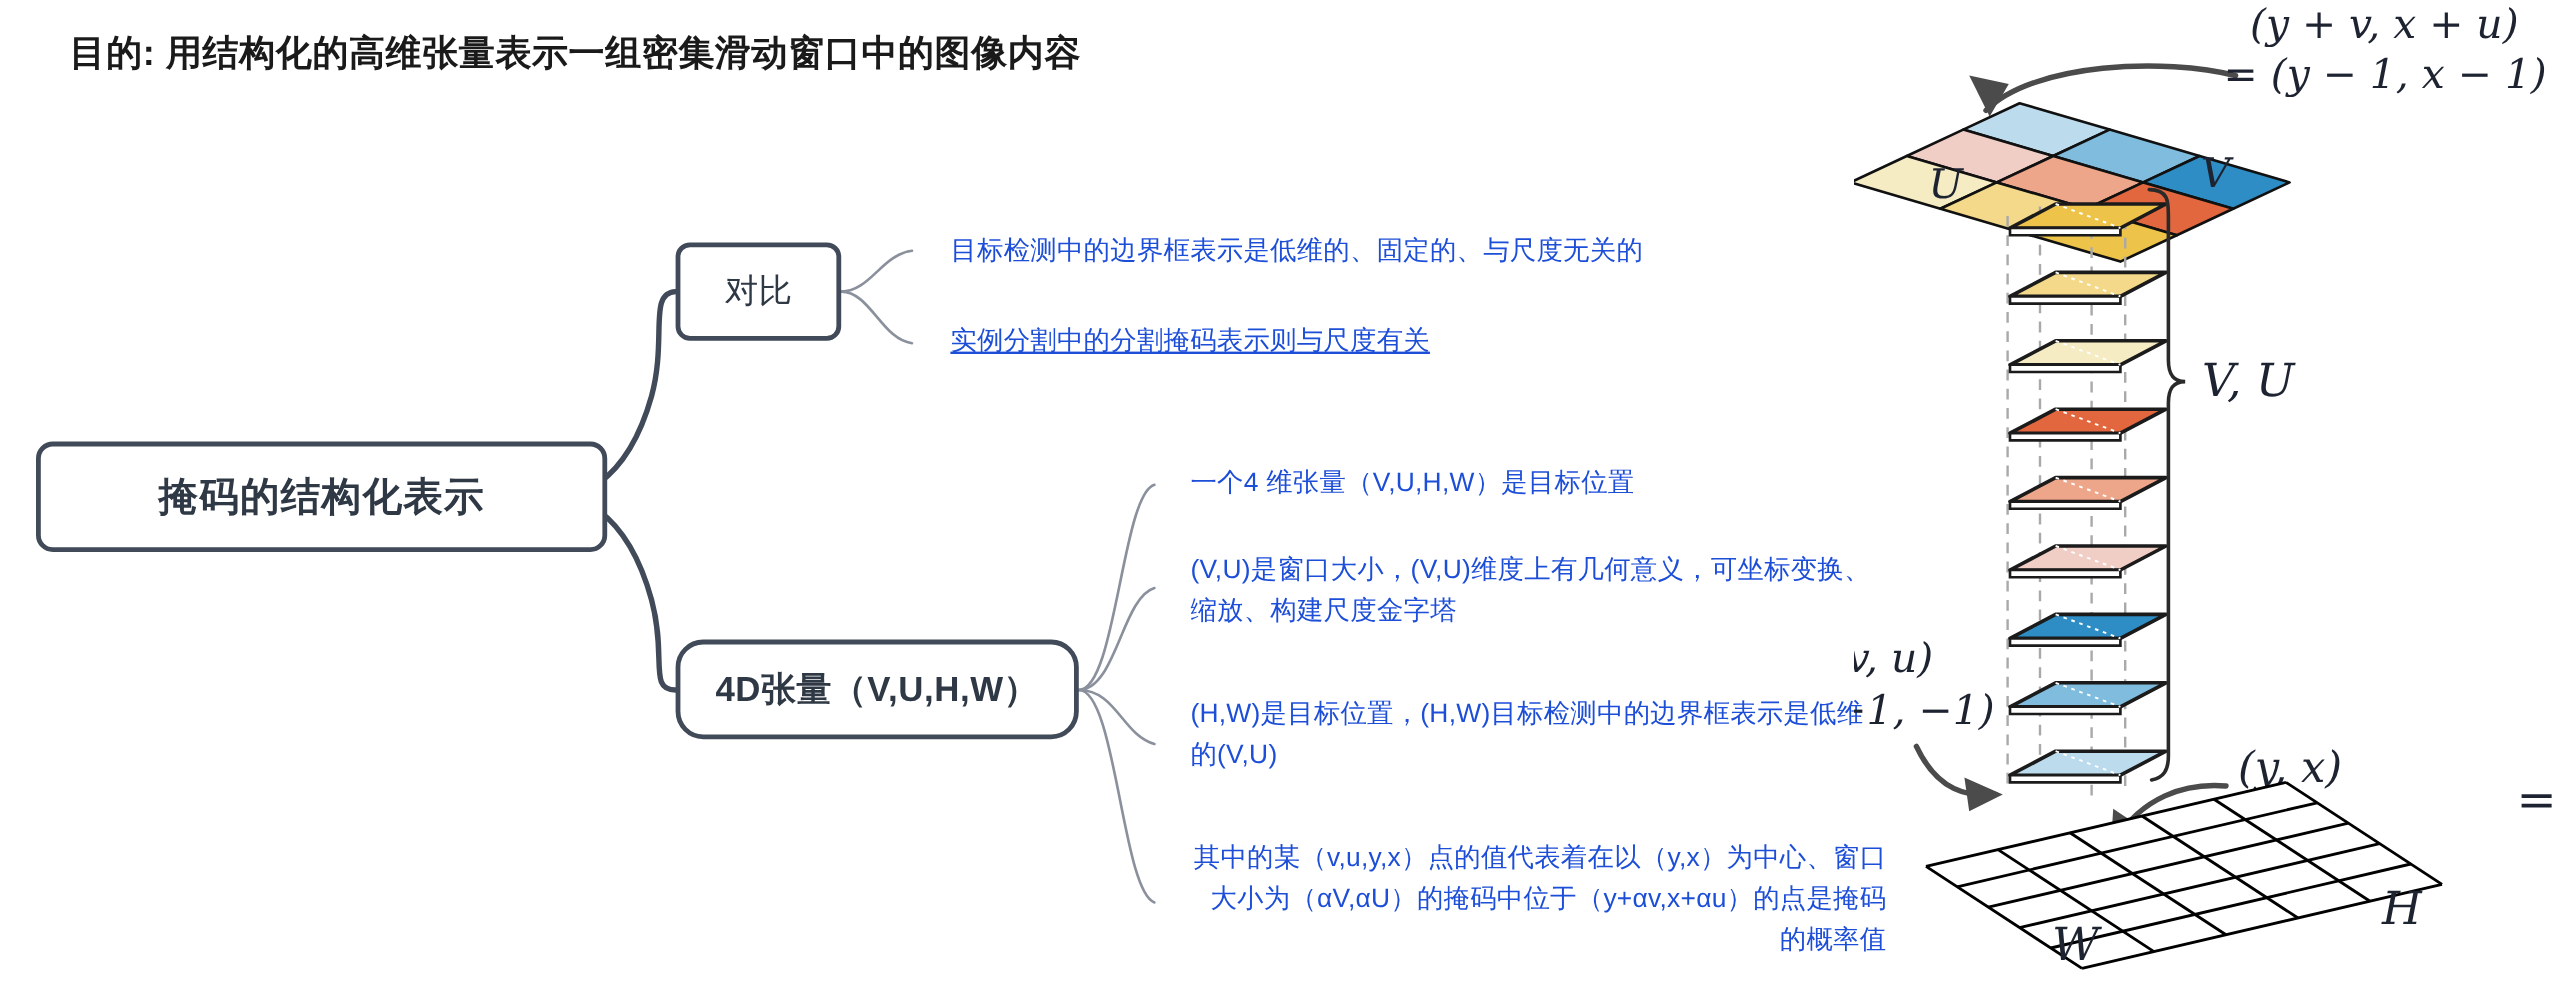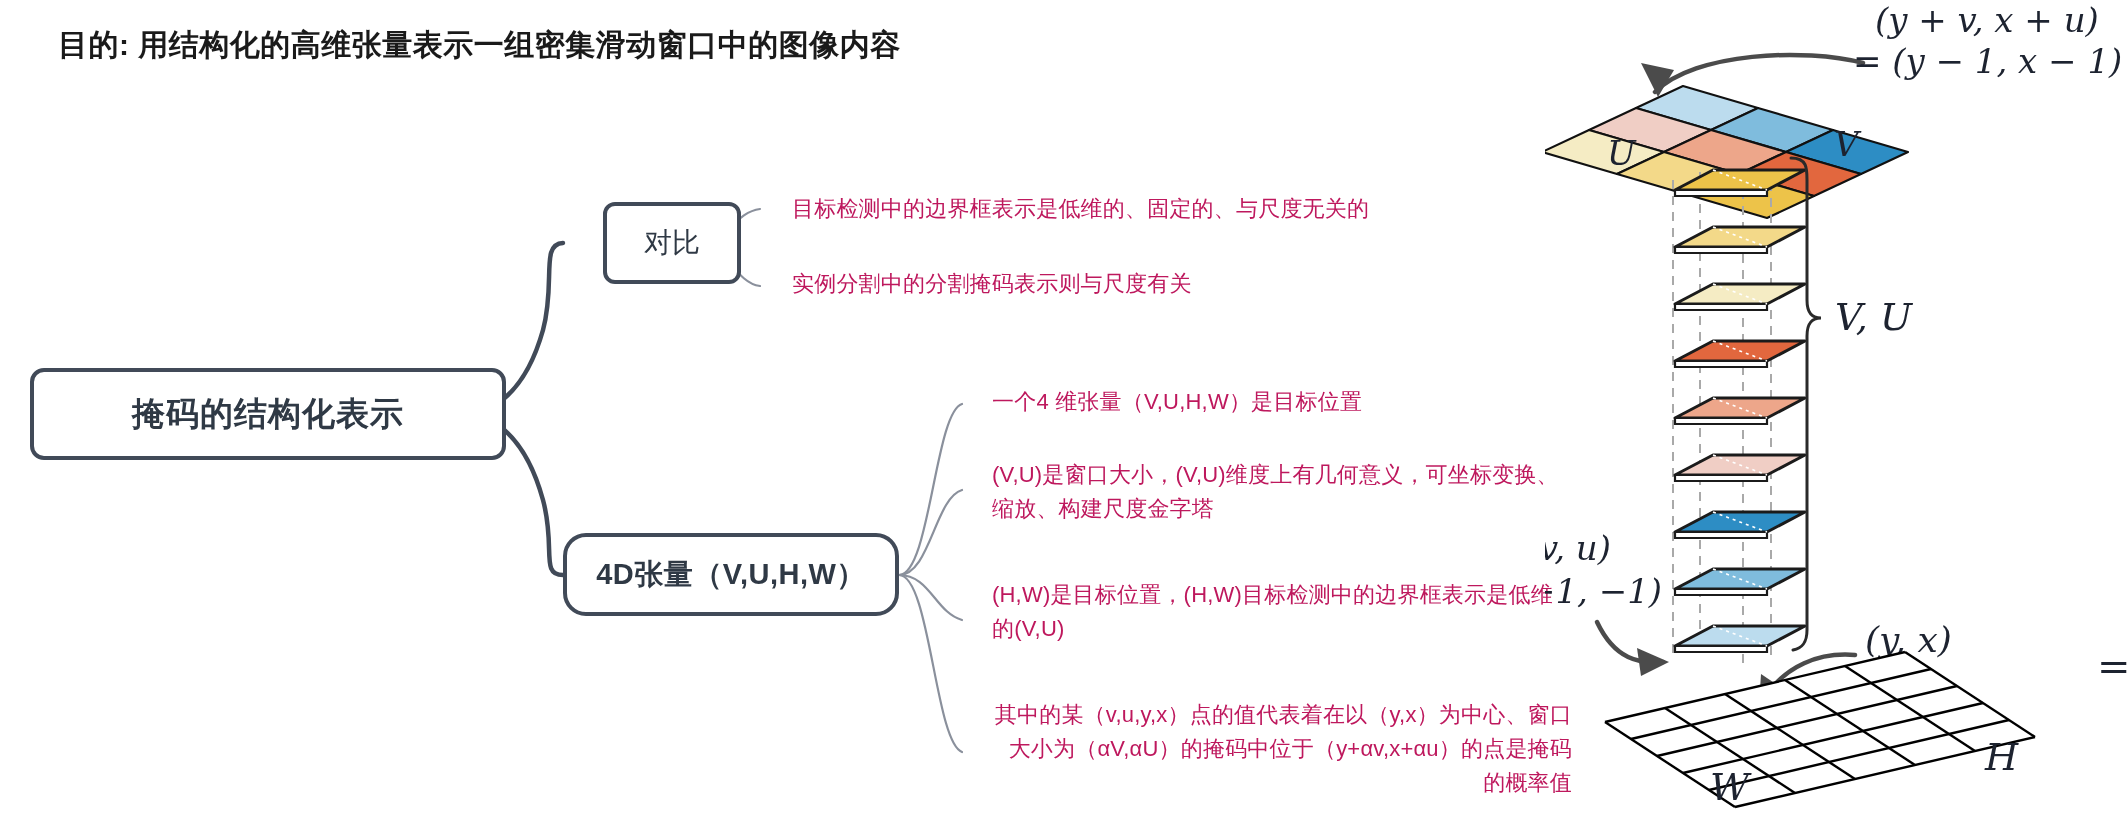--- a/index.html
+++ b/index.html
@@ -62,43 +62,42 @@
     font-weight: bold;
     letter-spacing: 1px;
   }
   #node-compare {
     left: 563px;
     top: 202px;
     width: 138px;
     height: 82px;
     font-size: 28px;
     font-weight: 400;
-    margin-left: 40px;
   }
   #node-tensor4d {
     left: 563px;
     top: 533px;
     width: 336px;
     height: 83px;
     font-size: 29px;
     font-weight: bold;
     letter-spacing: 0.5px;
     border-radius: 23px;
   }
 
   
   .leaf-text {
     position: absolute;
     font-size: 22px;
     line-height: 1.55;
-    color: #be185d;
+    color: #1d4ed8;
     letter-spacing: 0.2px;
   }
   #leaf-c1 { left: 792px; top: 192px; width: 660px; }
-  #leaf-c2 { left: 792px; top: 267px; width: 660px; }
+  #leaf-c2 { left: 792px; top: 267px; width: 660px; text-decoration: underline; }
   #leaf-t1 { left: 992px; top: 385px; width: 560px; }
   #leaf-t2 { left: 992px; top: 458px; width: 580px; }
   #leaf-t3 { left: 992px; top: 578px; width: 580px; }
   #leaf-t4 { left: 992px; top: 698px; width: 580px; text-align: right; }
 
   
   #tensor-figure {
     position: absolute;
     left: 1545px;
     top: 0;

